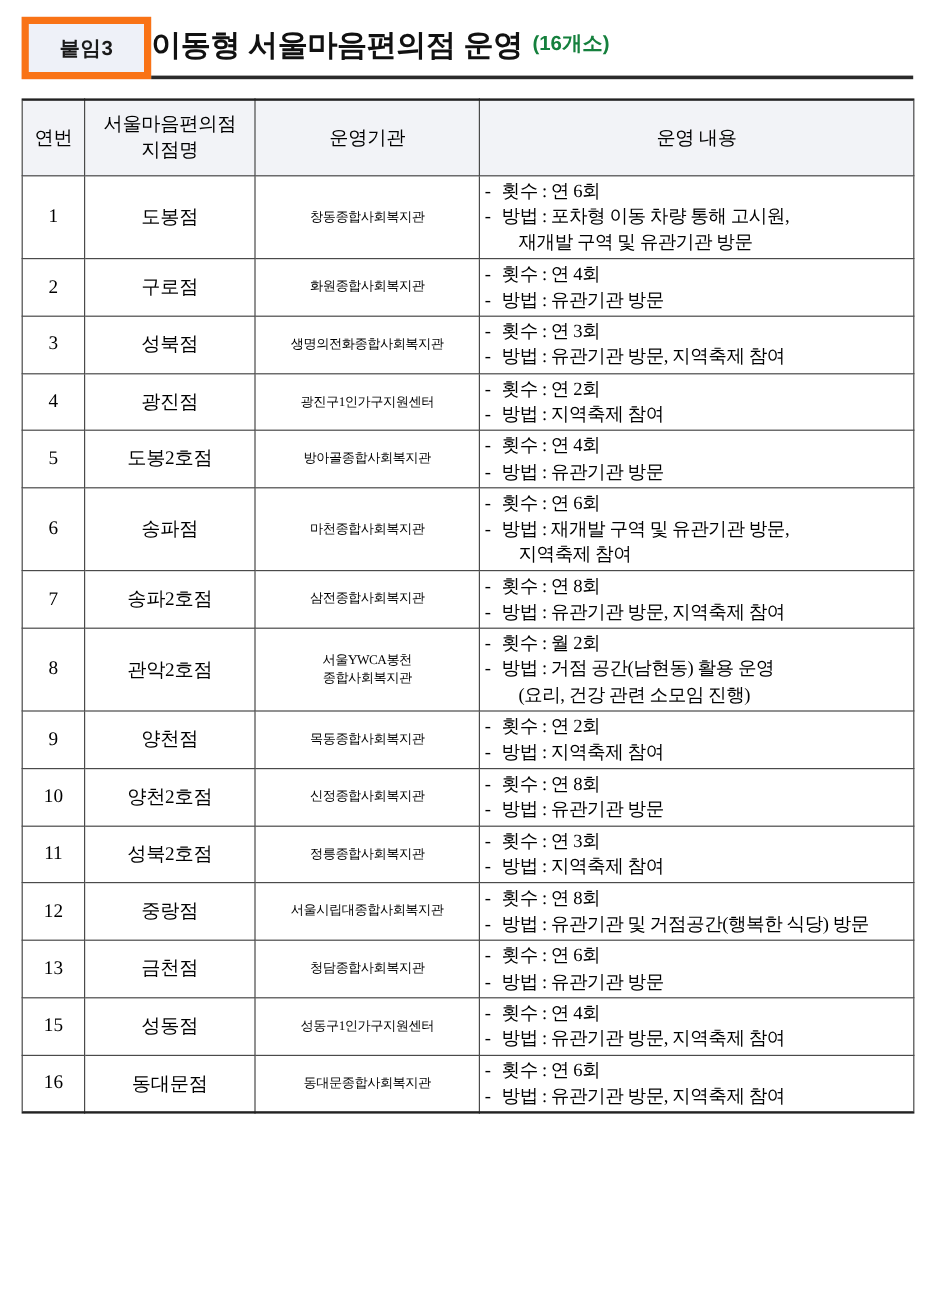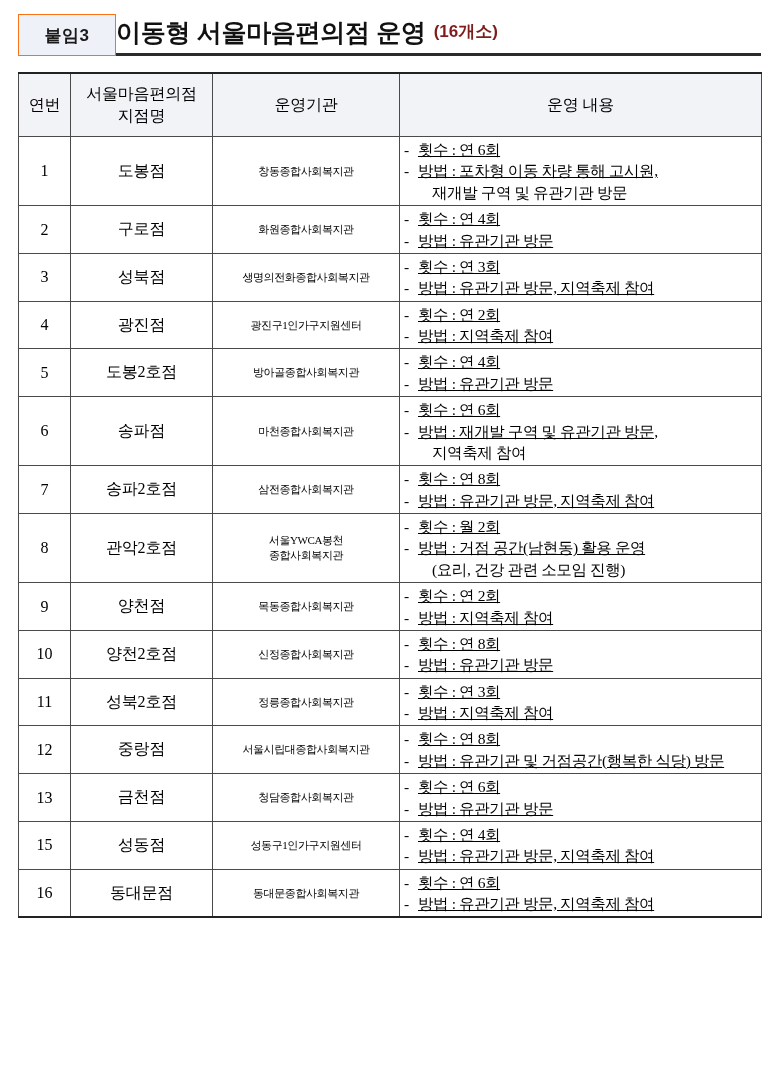--- a/index.html
+++ b/index.html
@@ -21,21 +21,21 @@
   
   .doc-header {
     display: flex;
     align-items: stretch;
     margin-top: 4px;
     margin-bottom: 16px;
   }
   .attach-box {
     width: 96px;
     min-height: 40px;
-    border: 1px solid #f97316;
+    border: 6px solid #f97316;
     background: #eef1f8;
     display: flex;
     align-items: center;
     justify-content: center;
     font-family: "Liberation Sans", "DejaVu Sans", sans-serif;
     font-size: 17px;
     font-weight: bold;
     letter-spacing: 0.5px;
     color: #1a1a1a;
   }
@@ -50,21 +50,21 @@
     font-family: "Liberation Sans", "DejaVu Sans", sans-serif;
     font-size: 25px;
     font-weight: bold;
     letter-spacing: -0.3px;
     color: #111111;
   }
   .title-sub {
     font-family: "Liberation Sans", "DejaVu Sans", sans-serif;
     font-size: 17px;
     font-weight: bold;
-    color: #7f1d1d;
+    color: #15803d;
     margin-left: 8px;
     padding-bottom: 2px;
   }
   
   table.data {
     border-collapse: collapse;
     width: 743px;
     table-layout: fixed;
     border-top: 2px solid #222;
     border-bottom: 2px solid #222;
@@ -118,21 +118,20 @@
   .dline {
     display: flex;
     align-items: flex-start;
   }
   .dash {
     width: 14px;
     flex: 0 0 14px;
   }
   .dtext {
     flex: 1;
-    text-decoration: underline;
   }
   .dcont {
     padding-left: 28px;
   }
 </style>
 </head>
 <body>
 
 <div class="page">
 

